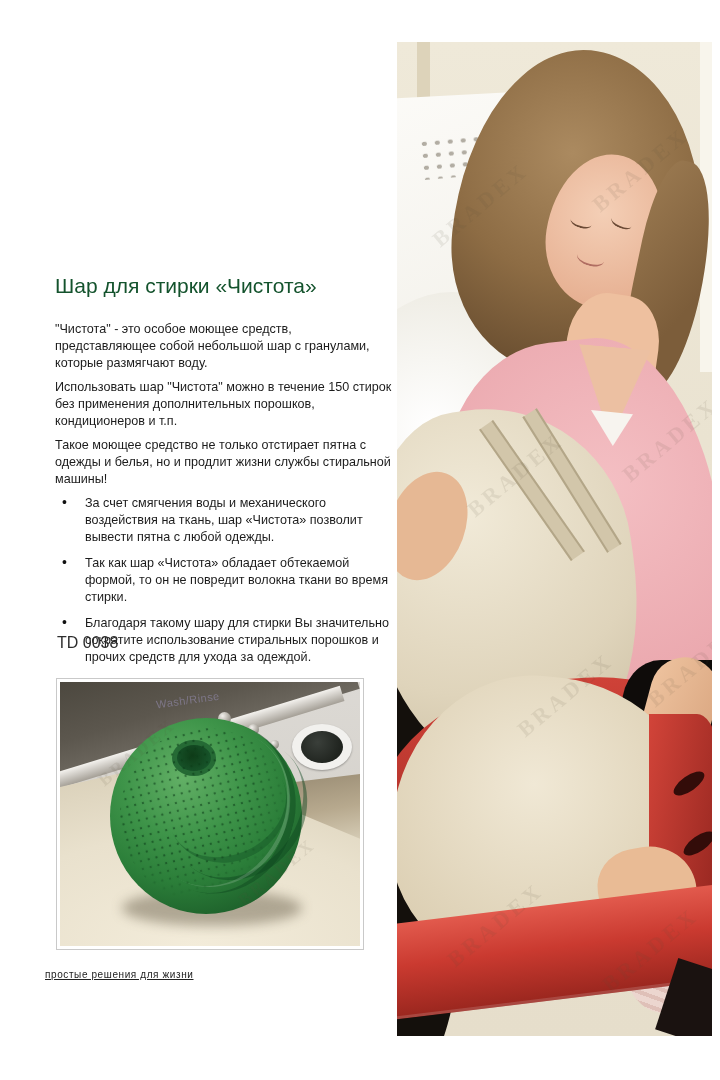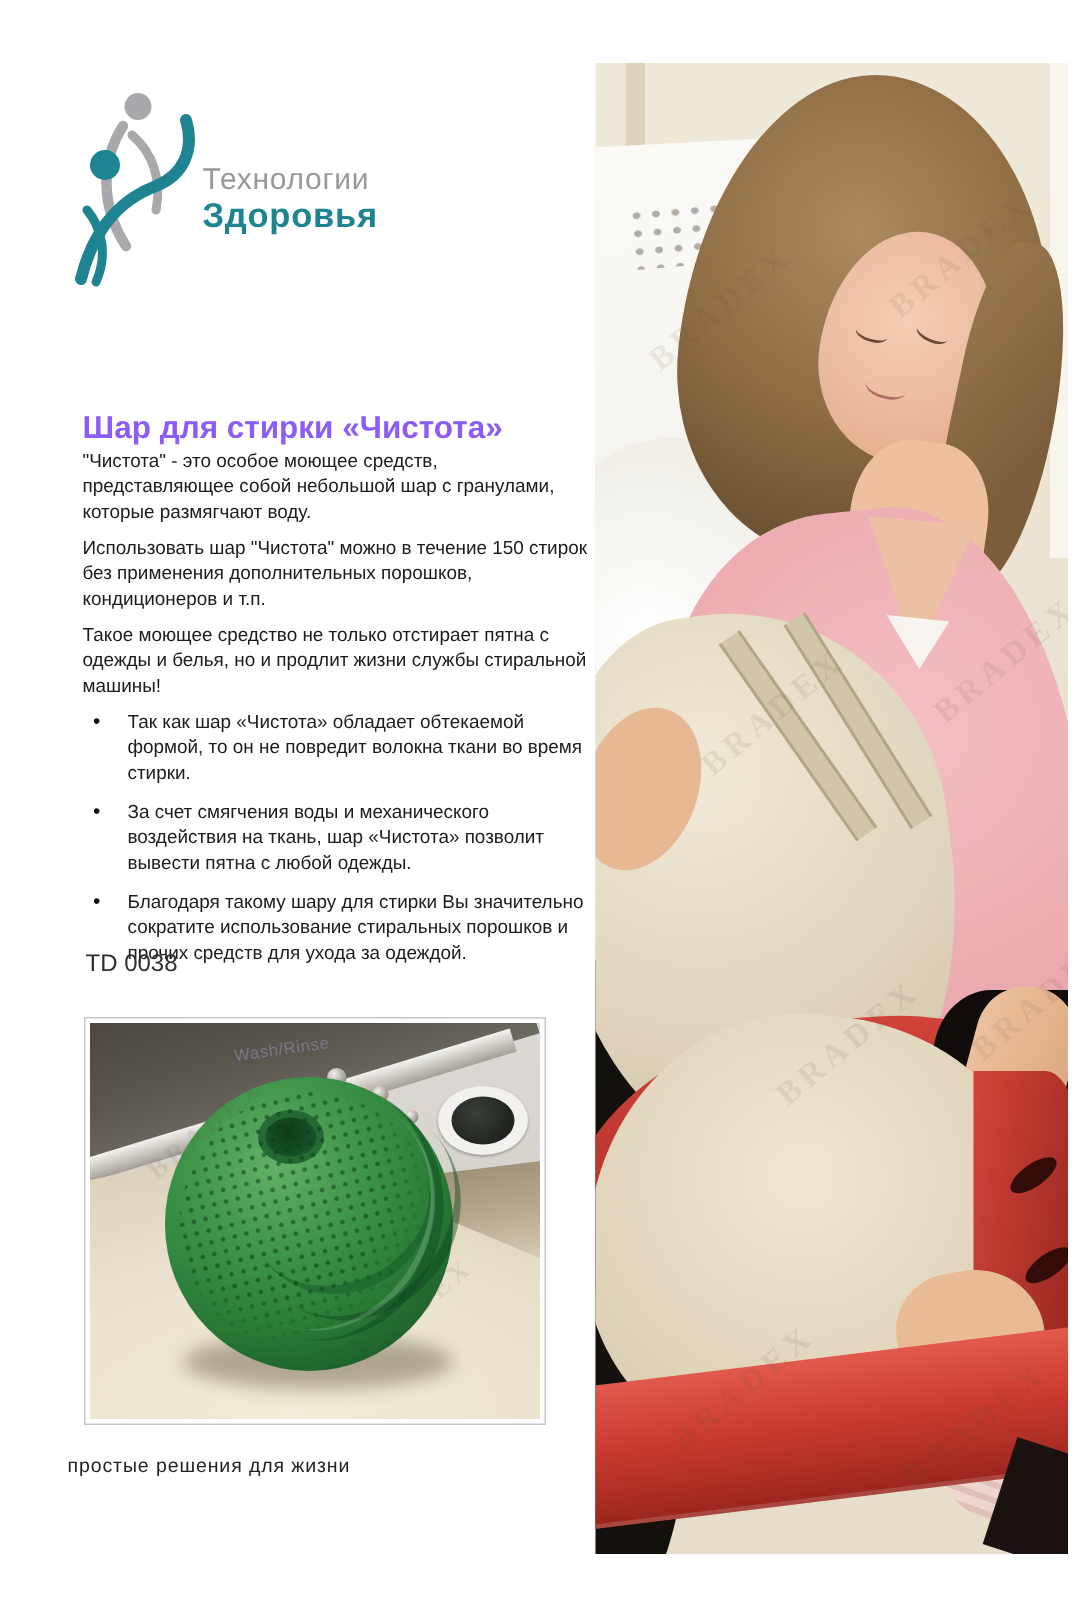--- a/index.html
+++ b/index.html
@@ -9,21 +9,21 @@
 
   
   .logo{position:absolute;left:40px;top:58px;width:250px;height:135px;}
   .logo svg{position:absolute;left:0;top:0;}
   .logo-words{position:absolute;left:95px;top:52px;line-height:1.05;}
   .logo-w1{font-size:20px;color:#97999c;letter-spacing:.5px;}
   .logo-w2{font-size:23px;color:#1f8491;font-weight:bold;letter-spacing:.5px;}
 
   
   .article{position:absolute;left:55px;top:274px;width:338px;}
-  .article h1{margin:0 0 2px 0;font-size:21px;line-height:23px;font-weight:bold;color:#8b5cf6;}
+  .article h1{margin:0 0 24px 0;font-size:21px;line-height:23px;font-weight:normal;color:#14532d;}
   .article p{margin:0 0 7px 0;font-size:12.6px;line-height:17px;}
   .article ul{margin:3px 0 0 0;padding:0;list-style:none;}
   .article li{position:relative;padding-left:30px;margin-bottom:9px;font-size:12.6px;line-height:17px;}
   .article li::before{content:"•";position:absolute;left:7px;top:-1px;font-size:14px;color:#111;}
   .product-code{position:absolute;left:57px;top:634px;font-size:16px;color:#2e2e2e;}
 
   
   .pphoto{position:absolute;left:56px;top:678px;width:300px;height:264px;background:#fff;
           border:1px solid #c9c9c9;padding:3px;}
   .pp-in{position:relative;width:100%;height:100%;overflow:hidden;background:#d9d6d1;}
@@ -63,21 +63,21 @@
   .pp-g4{right:7%;top:5%;width:72%;height:82%;transform:rotate(28deg);border-right:4px solid rgba(255,255,255,.16);}
   .pp-hole{position:absolute;left:62px;top:22px;width:34px;height:26px;border-radius:50%;
           background:radial-gradient(circle at 45% 40%,#0e3b17 0%,#17542a 75%);
           border:5px solid rgba(40,110,55,.85);}
 
   
   .brand{position:absolute;left:45px;top:970px;}
   .brand-name{font-family:"Liberation Serif",serif;font-weight:bold;font-size:26px;
           letter-spacing:1px;color:#111;line-height:26px;}
   .brand-tm{font-size:9px;vertical-align:super;letter-spacing:0;}
-  .brand-tagline{font-size:13px;letter-spacing:.6px;color:#222;margin-top:-1px;}
+  .brand-tagline{font-size:10px;letter-spacing:.6px;color:#222;margin-top:-1px;text-decoration:underline;}
 
   
   .photo{position:absolute;left:397px;top:42px;width:315px;height:994px;overflow:hidden;
          background:linear-gradient(180deg,#efe9d9 0%,#eae3d1 40%,#e6decb 100%);}
   .photo *{position:absolute;}
   .ph-frame-l{left:20px;top:0;width:13px;height:160px;background:#ddd3ba;}
   .ph-frame-r{right:0;top:0;width:12px;height:330px;background:#f8f5ec;}
   .ph-dryer{left:-45px;top:52px;width:265px;height:630px;
          background:linear-gradient(160deg,#fcfbf8 0%,#f2f0e9 50%,#ddd9d0 100%);
          border-radius:30px 70px 120px 20px;transform:rotate(-3deg);}
@@ -146,43 +146,29 @@
   .wm{font-family:"Liberation Serif",serif;font-weight:bold;font-size:22px;letter-spacing:4px;
          color:rgba(90,80,60,.10);transform:rotate(-40deg);white-space:nowrap;}
   .pp-wm{position:absolute;font-family:"Liberation Serif",serif;font-weight:bold;font-size:18px;
          letter-spacing:3px;color:rgba(90,80,60,.10);transform:rotate(-40deg);}
 </style>
 </head>
 <body>
 
 <div class="page">
 
-  <div class="logo">
-    <svg width="95" height="135" viewBox="0 0 95 135">
-      <circle cx="52" cy="13" r="9" fill="#a7a9ac"></circle>
-      <path d="M42,26 C28,48 26,78 44,106" stroke="#a7a9ac" stroke-width="7" fill="none" stroke-linecap="round"></path>
-      <path d="M48,32 C62,44 68,62 64,82" stroke="#a7a9ac" stroke-width="6" fill="none" stroke-linecap="round"></path>
-      <circle cx="30" cy="52" r="10" fill="#1f8491"></circle>
-      <path d="M14,128 C22,96 38,76 64,66 C82,59 90,42 84,22" stroke="#1f8491" stroke-width="8" fill="none" stroke-linecap="round"></path>
-      <path d="M24,130 C32,112 28,94 18,82" stroke="#1f8491" stroke-width="6" fill="none" stroke-linecap="round"></path>
-    </svg>
-    <div class="logo-words">
-      <div class="logo-w1">Технологии</div>
-      <div class="logo-w2">Здоровья</div>
-    </div>
-  </div>
 
   <div class="article">
     <h1>Шар для стирки «Чистота»</h1>
     <p>"Чистота" - это особое моющее средств, представляющее собой небольшой шар с гранулами, которые размягчают воду.</p>
     <p>Использовать шар "Чистота" можно в течение 150 стирок без применения дополнительных порошков, кондиционеров и т.п.</p>
     <p>Такое моющее средство не только отстирает пятна с одежды и белья, но и продлит жизни службы стиральной машины!</p>
     <ul>
+      <li>За счет смягчения воды и механического воздействия на ткань, шар «Чистота» позволит вывести пятна с любой одежды.</li>
       <li>Так как шар «Чистота» обладает обтекаемой формой, то он не повредит волокна ткани во время стирки.</li>
-      <li>За счет смягчения воды и механического воздействия на ткань, шар «Чистота» позволит вывести пятна с любой одежды.</li>
       <li>Благодаря такому шару для стирки Вы значительно сократите использование стиральных порошков и прочих средств для ухода за одеждой.</li>
     </ul>
   </div>
 
   <div class="product-code">TD 0038</div>
 
   <div class="pphoto">
     <div class="pp-in">
       <div class="pp-panel"></div>
       <div class="pp-shadowband"></div>

